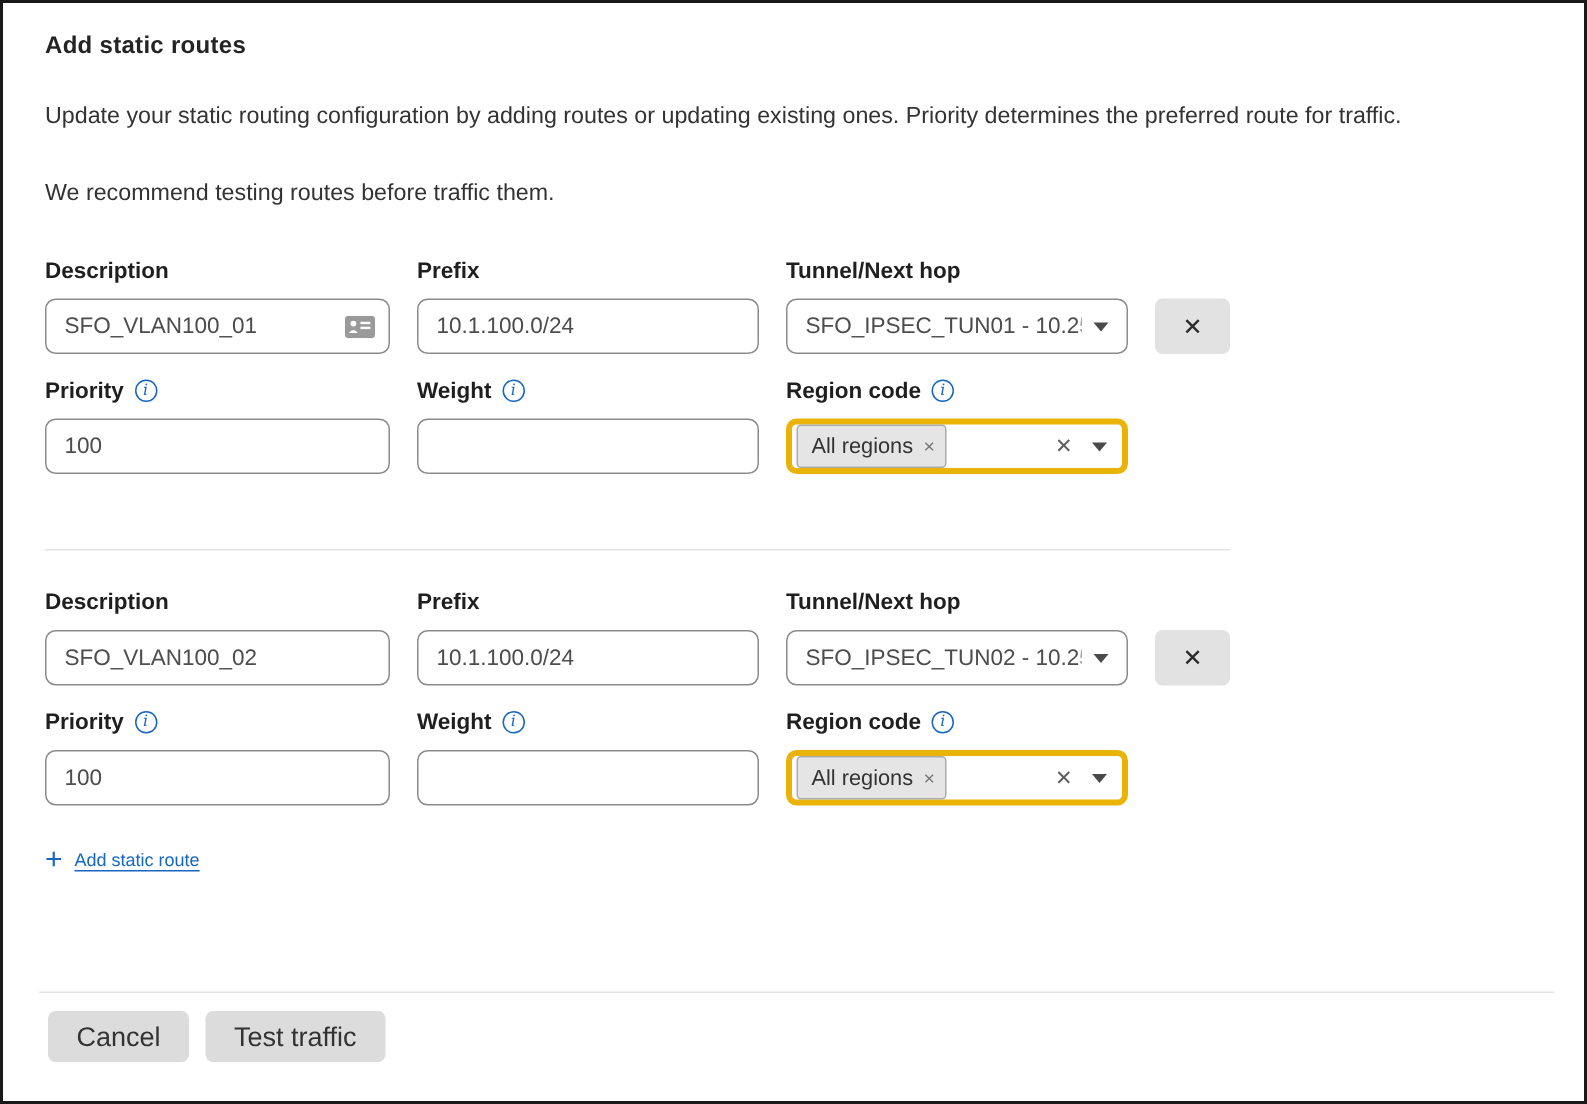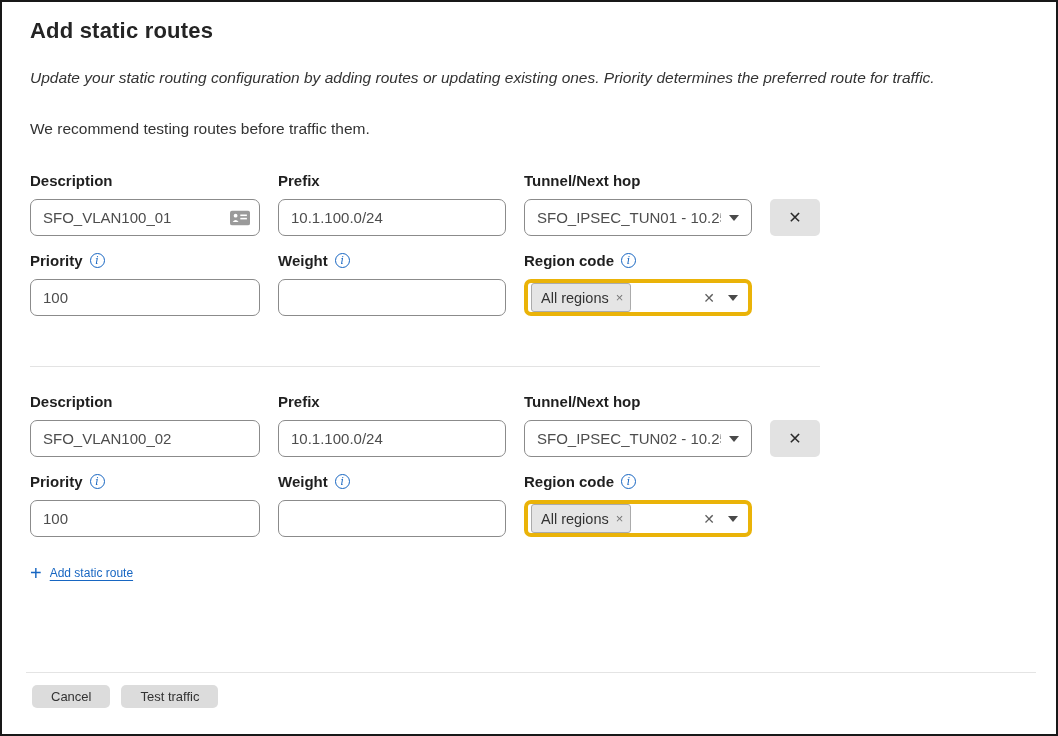--- a/index.html
+++ b/index.html
@@ -9,24 +9,24 @@
   }
   .dialog {
     width:1058px; height:736px;
     border:2px solid #181818;
     background:#fff;
     position:relative;
     padding:0 28px;
     overflow:hidden;
   }
   .title {
-    font-size:22px; font-weight:700; color:#242424;
+    font-size:16px; font-weight:700; color:#242424;
     margin-top:14px; line-height:30px; letter-spacing:.2px;
   }
-  .intro { font-size:15.5px; color:#333; margin-top:21px; line-height:21px;font-style:italic; }
+  .intro { font-size:15.5px; color:#333; margin-top:21px; line-height:21px; }
   .note  { font-size:15.5px; color:#333; margin-top:30px; line-height:21px; }
 
   .route { margin-top:31px; }
   .route.second { margin-top:24px; }
   .route-divider {
     border:none; border-top:1px solid #e3e3e3;
     width:790px; margin-top:50px;
   }
   .field-row { display:flex; align-items:flex-end; }
   .field-row.row2 { margin-top:14px; }
@@ -97,22 +97,22 @@
   }
 
   .footer {
     position:absolute; left:24px; right:20px; bottom:0;
     border-top:1px solid #e4e4e4;
     padding:12px 4px 26px 6px;
     display:flex; align-items:center; gap:11px;
     background:#fff;
   }
   .btn {
-    height:23px; border:none; border-radius:5px;
-    font-size:13px; font-family:inherit; cursor:pointer; padding:0 19px;
+    height:34px; border:none; border-radius:5px;
+    font-size:18px; font-family:inherit; cursor:pointer; padding:0 19px;
   }
   .btn-gray { background:#dcdcdc; color:#333; }
   .btn-primary { background:#0b6cfb; color:#fff; }
 </style>
 </head>
 <body>
 
 <div class="dialog">
 
   <h1 class="title">Add static routes</h1>

